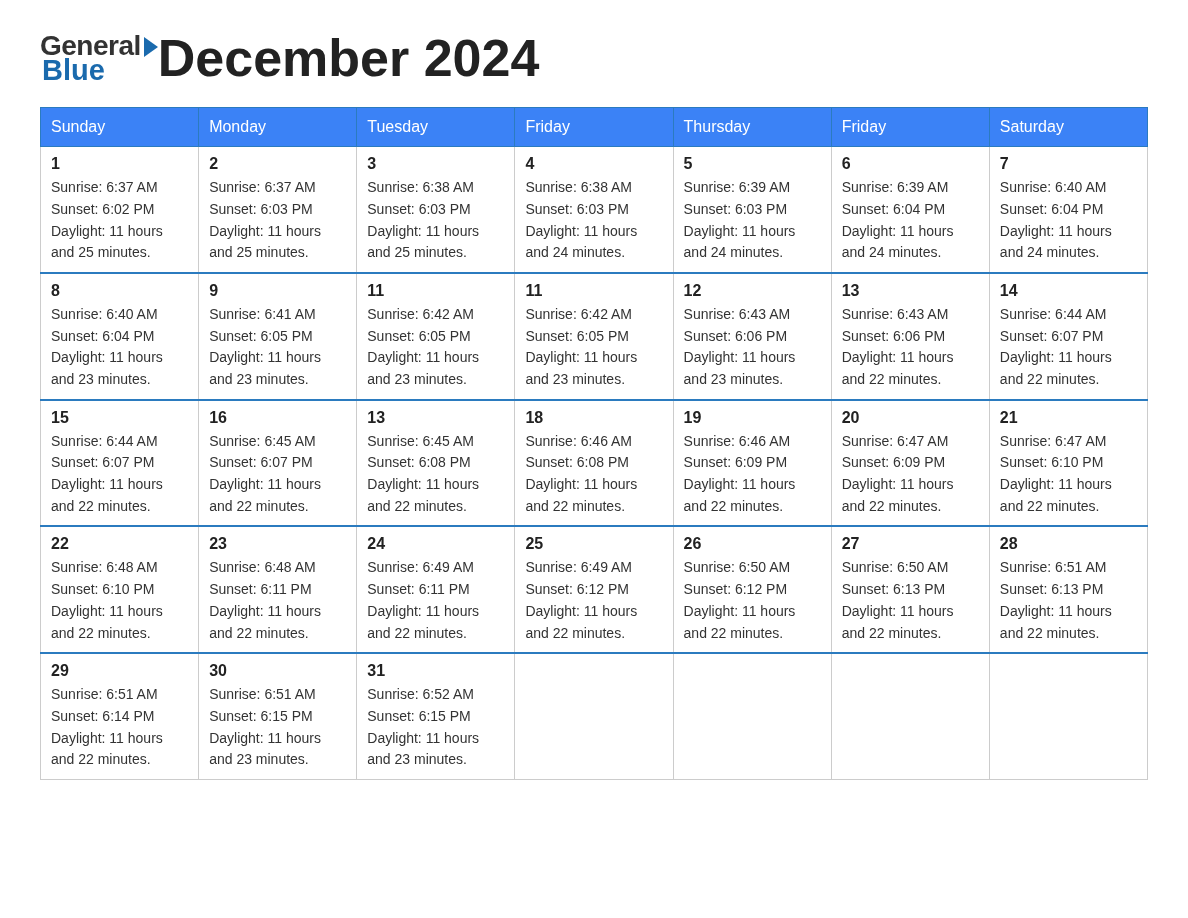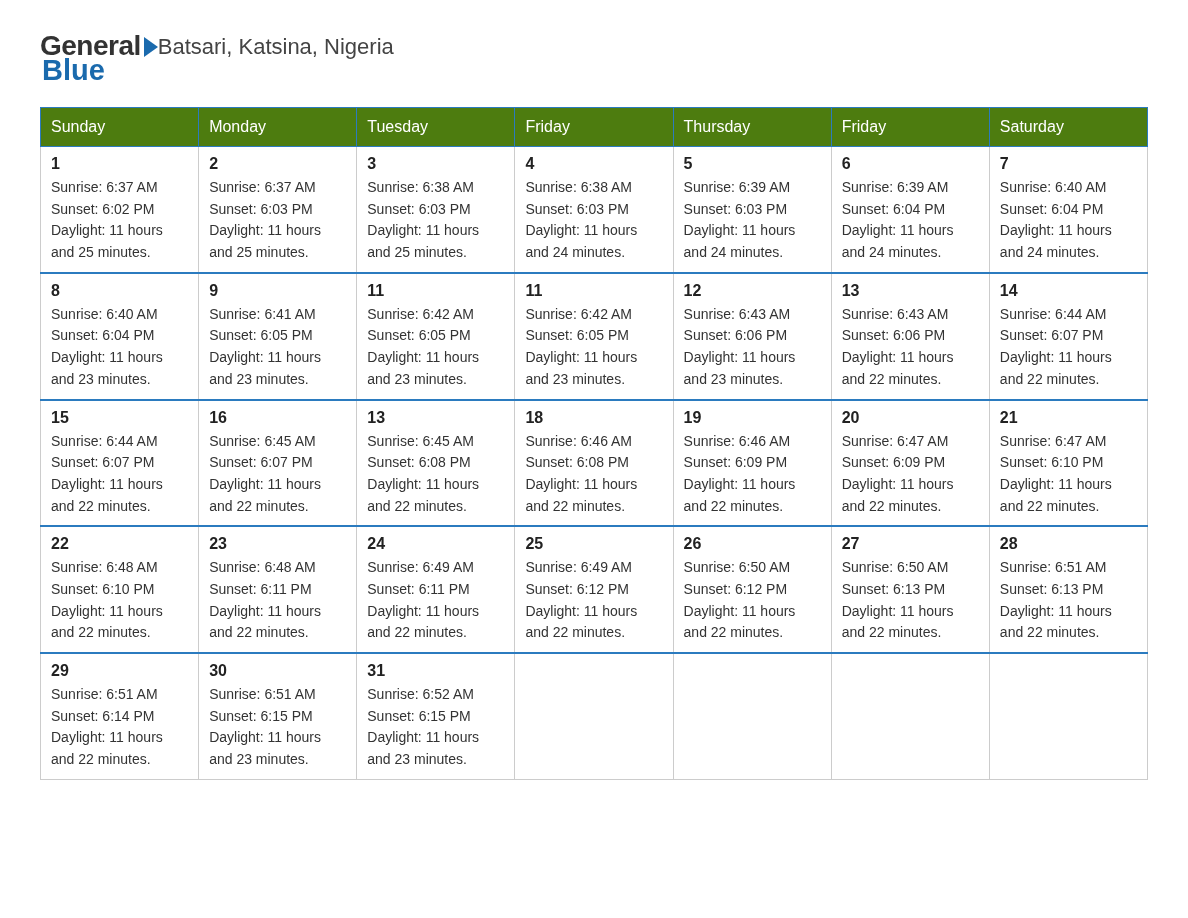--- a/index.html
+++ b/index.html
@@ -59,21 +59,21 @@
       font-size: 22px;
       color: #444;
       margin-top: 4px;
     }
     table {
       width: 100%;
       border-collapse: collapse;
       margin-top: 10px;
     }
     th {
-      background: #4d7c0f;
+      background: #3b82f6;
       color: #fff;
       padding: 10px 10px;
       text-align: left;
       font-size: 16px;
       font-weight: normal;
       border: 1px solid #2b7bbf;
     }
     td {
       border: 1px solid #ccc;
       vertical-align: top;
@@ -104,21 +104,21 @@
 
 <div class="header">
   <div class="logo">
     <div class="logo-top">
       <span class="logo-general">General</span>
       <span class="logo-arrow"></span>
     </div>
     <div class="logo-bottom">Blue</div>
   </div>
   <div class="title-area">
-    <div class="location">Batsari, Katsina, Nigeria</div>
+    <div class="month-title">December 2024</div>
   </div>
 </div>
 
 <table>
   <thead>
     <tr>
     <th>Sunday</th>
         <th>Monday</th>
         <th>Tuesday</th>
         <th>Friday</th>

